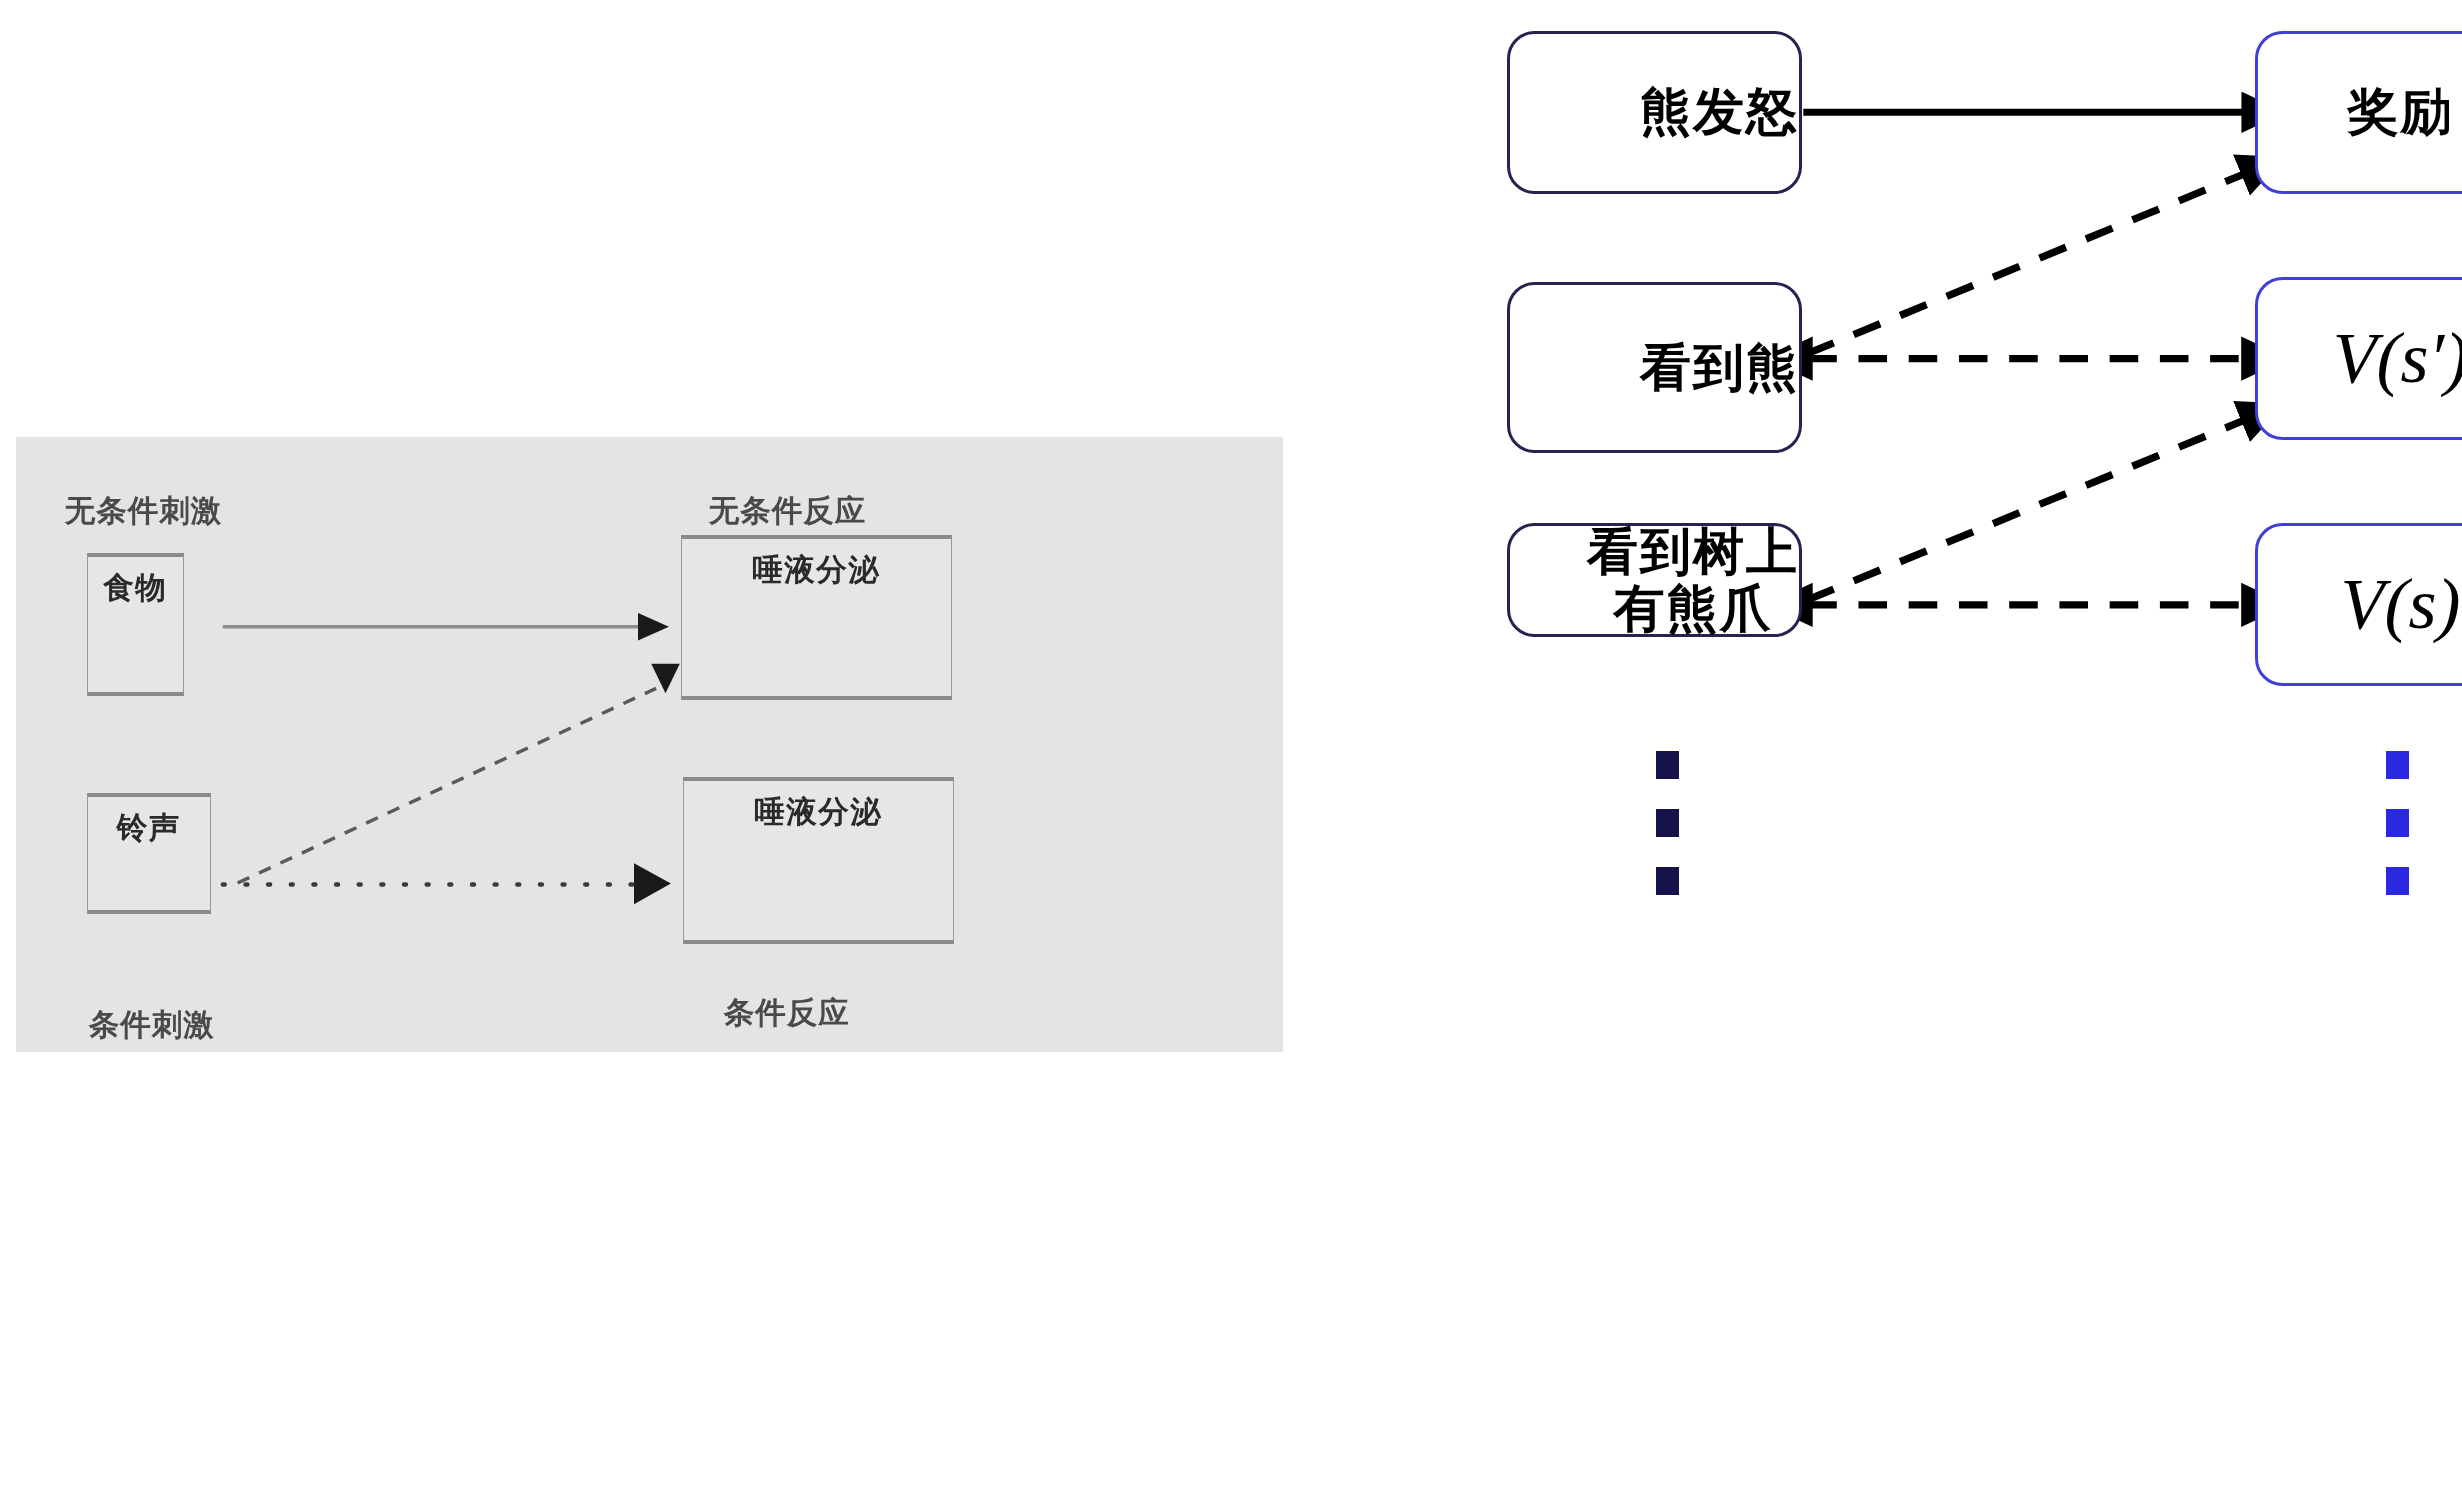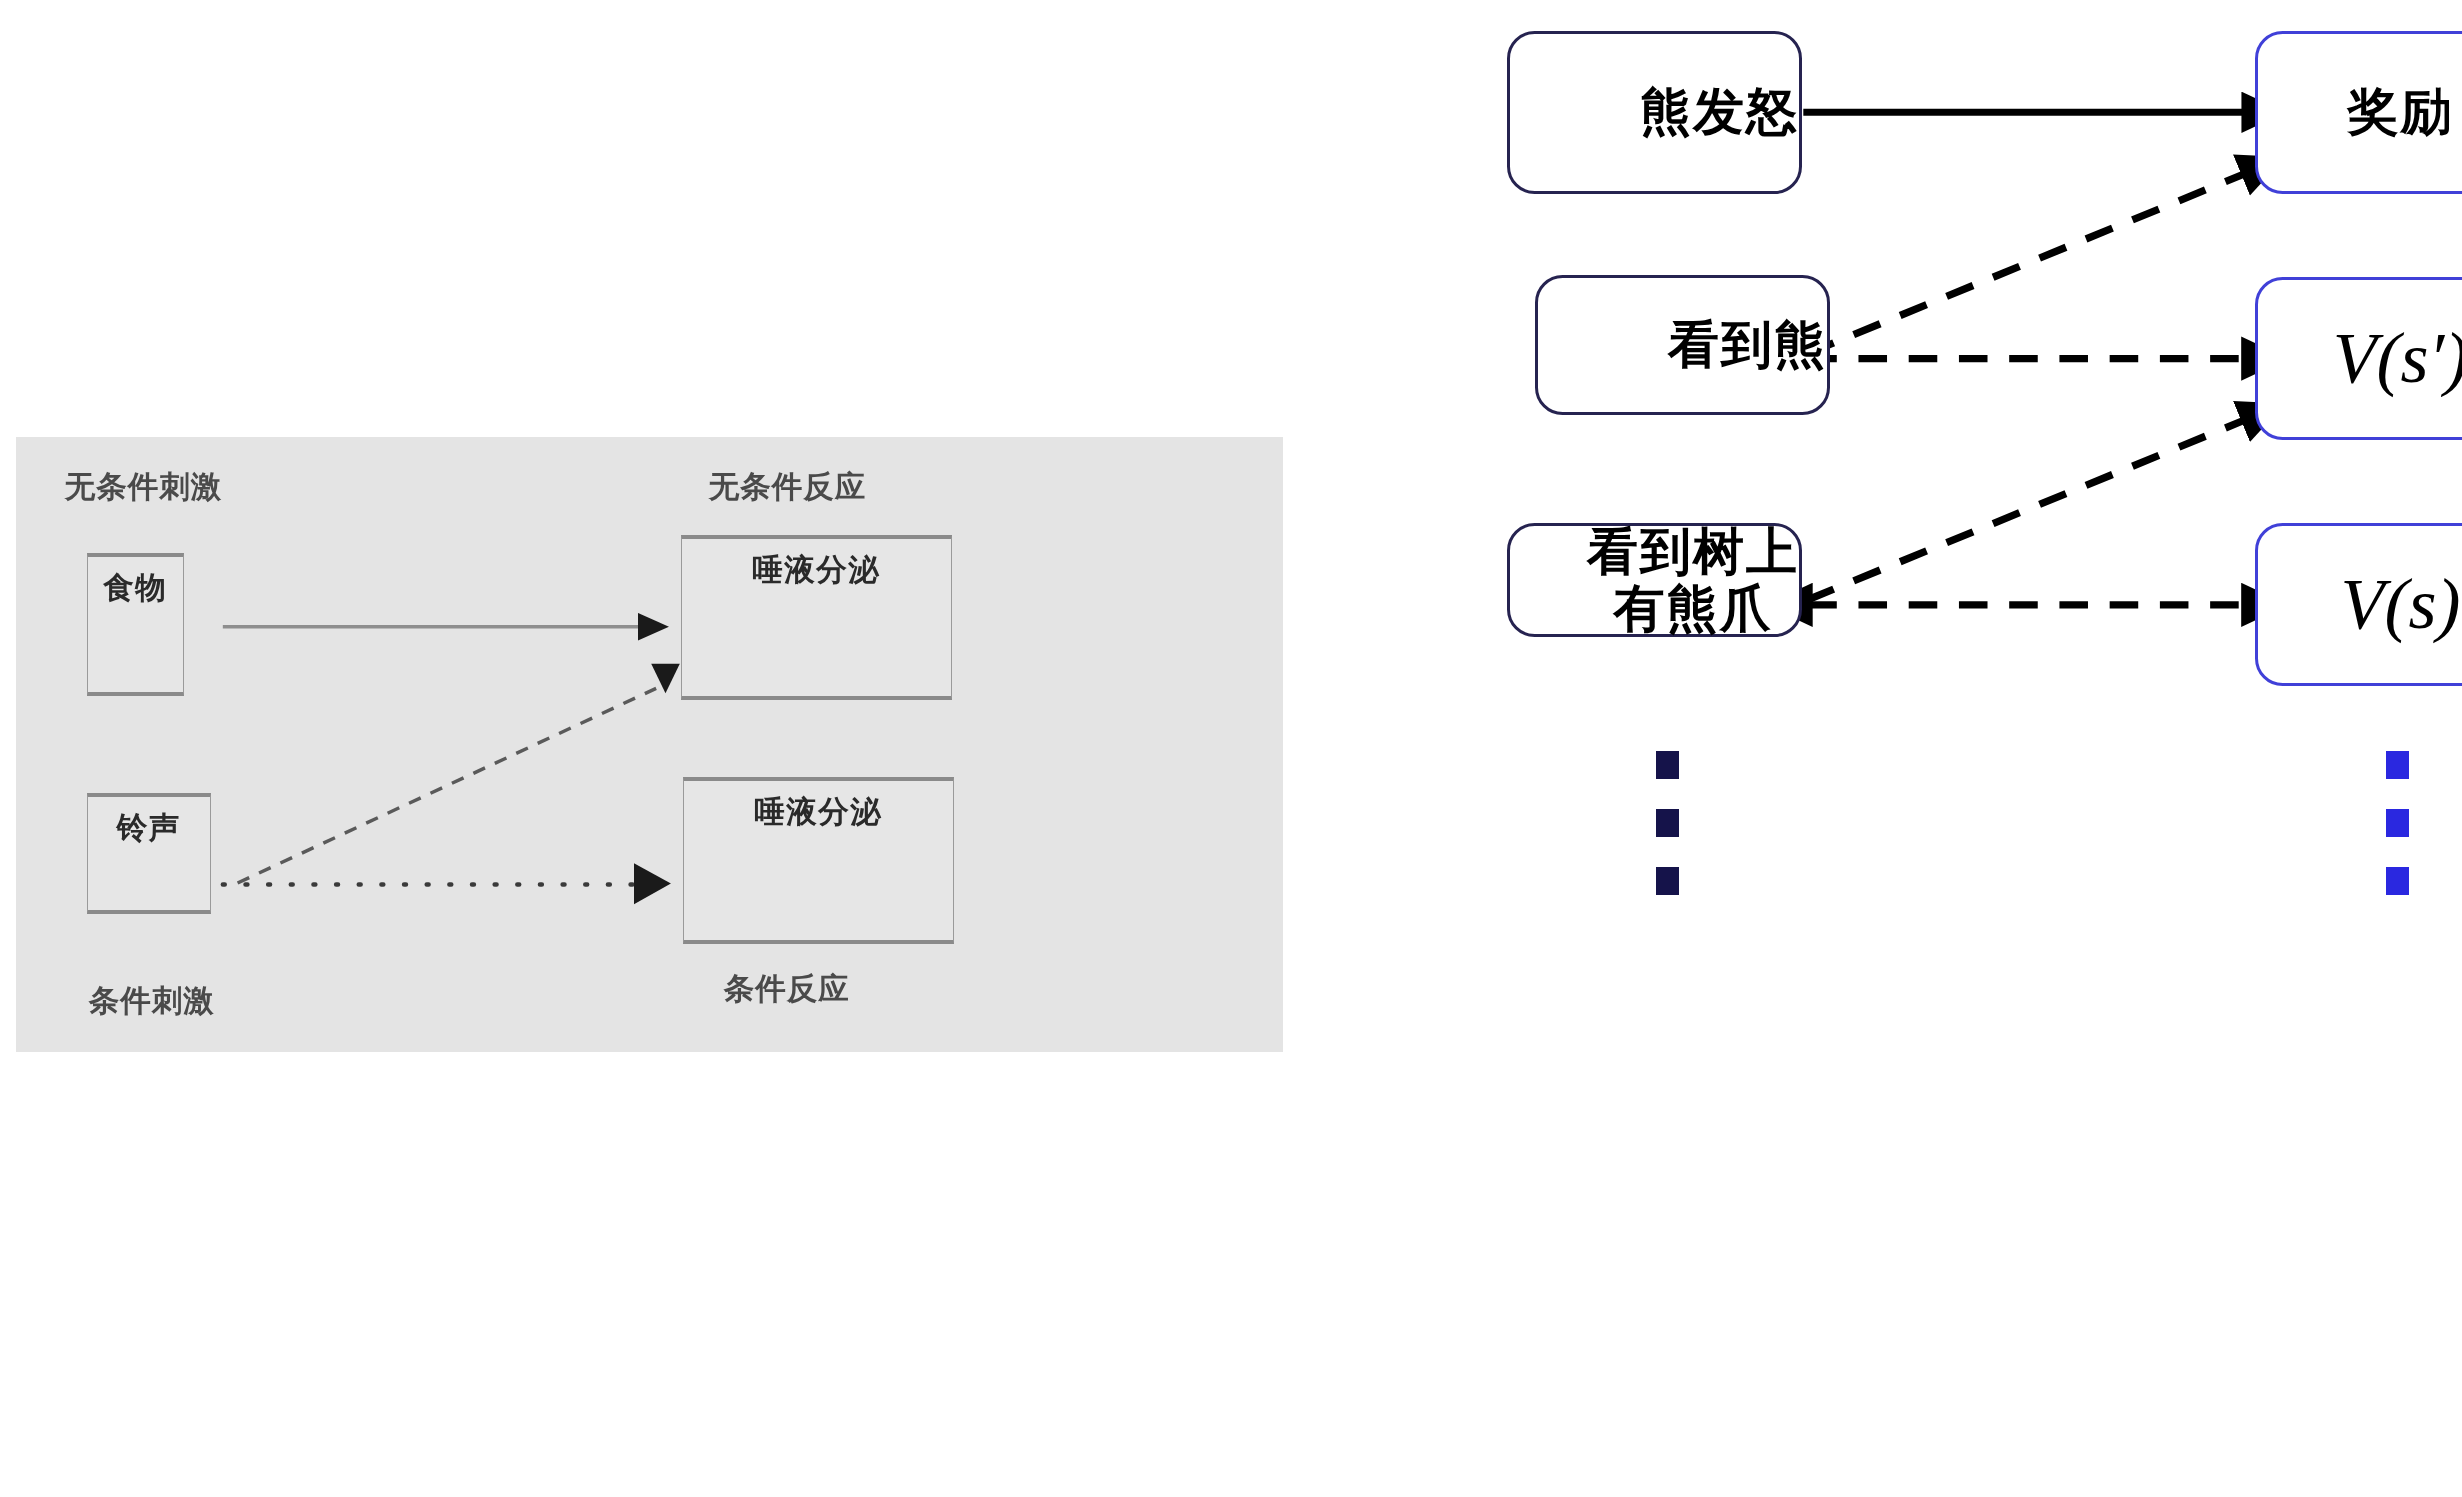--- a/index.html
+++ b/index.html
@@ -11,20 +11,21 @@
 
   
   #pavlov-panel{
     position:absolute;left:15.8px;top:437px;width:1267px;height:615px;
     background:#e4e4e4;
   }
   .pv-label{
     position:absolute;color:#4a4a4a;font-weight:700;
     font-size:30.5px;letter-spacing:1px;white-space:nowrap;
     font-family:"Liberation Sans","DejaVu Sans",sans-serif;
+    margin-top:24px;
   }
   #pv-ucs-label{left:49px;top:29.5px;}
   #pv-ucr-label{left:693px;top:29.5px;}
   #pv-cs-label{left:73px;top:544px;}
   #pv-cr-label{left:708px;top:532px;}
 
   .pv-box{
     position:absolute;background:#e6e6e6;
     border:1.5px solid #9a9a9a;
     border-top:4.4px solid #8a8a8a;
@@ -59,21 +60,21 @@
   .rl-box .zh{
     color:#000;font-weight:700;font-size:51px;letter-spacing:2px;
     font-family:"Liberation Sans","DejaVu Sans",sans-serif;
   }
   .rl-box .math{
     color:#000;font-size:72px;font-style:italic;
     font-family:"Liberation Serif","DejaVu Serif",serif;
   }
 
   #rl-box-anger{left:79px;top:30.5px;width:295px;height:163px;}
-  #rl-box-see-bear{left:79px;top:275px;width:295px;height:140px;margin-left:28px;}
+  #rl-box-see-bear{left:79px;top:282px;width:295px;height:171px;}
   #rl-box-see-claw{left:79px;top:523px;width:295px;height:114px;}
   #rl-box-reward{left:827px;top:30.5px;width:291px;height:163px;}
   #rl-box-vsp{left:827px;top:277px;width:291px;height:163px;}
   #rl-box-vs{left:827px;top:523px;width:291px;height:163px;}
 
   #rl-svg{position:absolute;left:0;top:0;width:1878px;height:1498px;}
 
   .dotcol{position:absolute;}
   .dotcol i{display:block;width:22.7px;height:27.6px;margin-bottom:30.5px;}
   #dots-left{left:228px;top:751px;}

